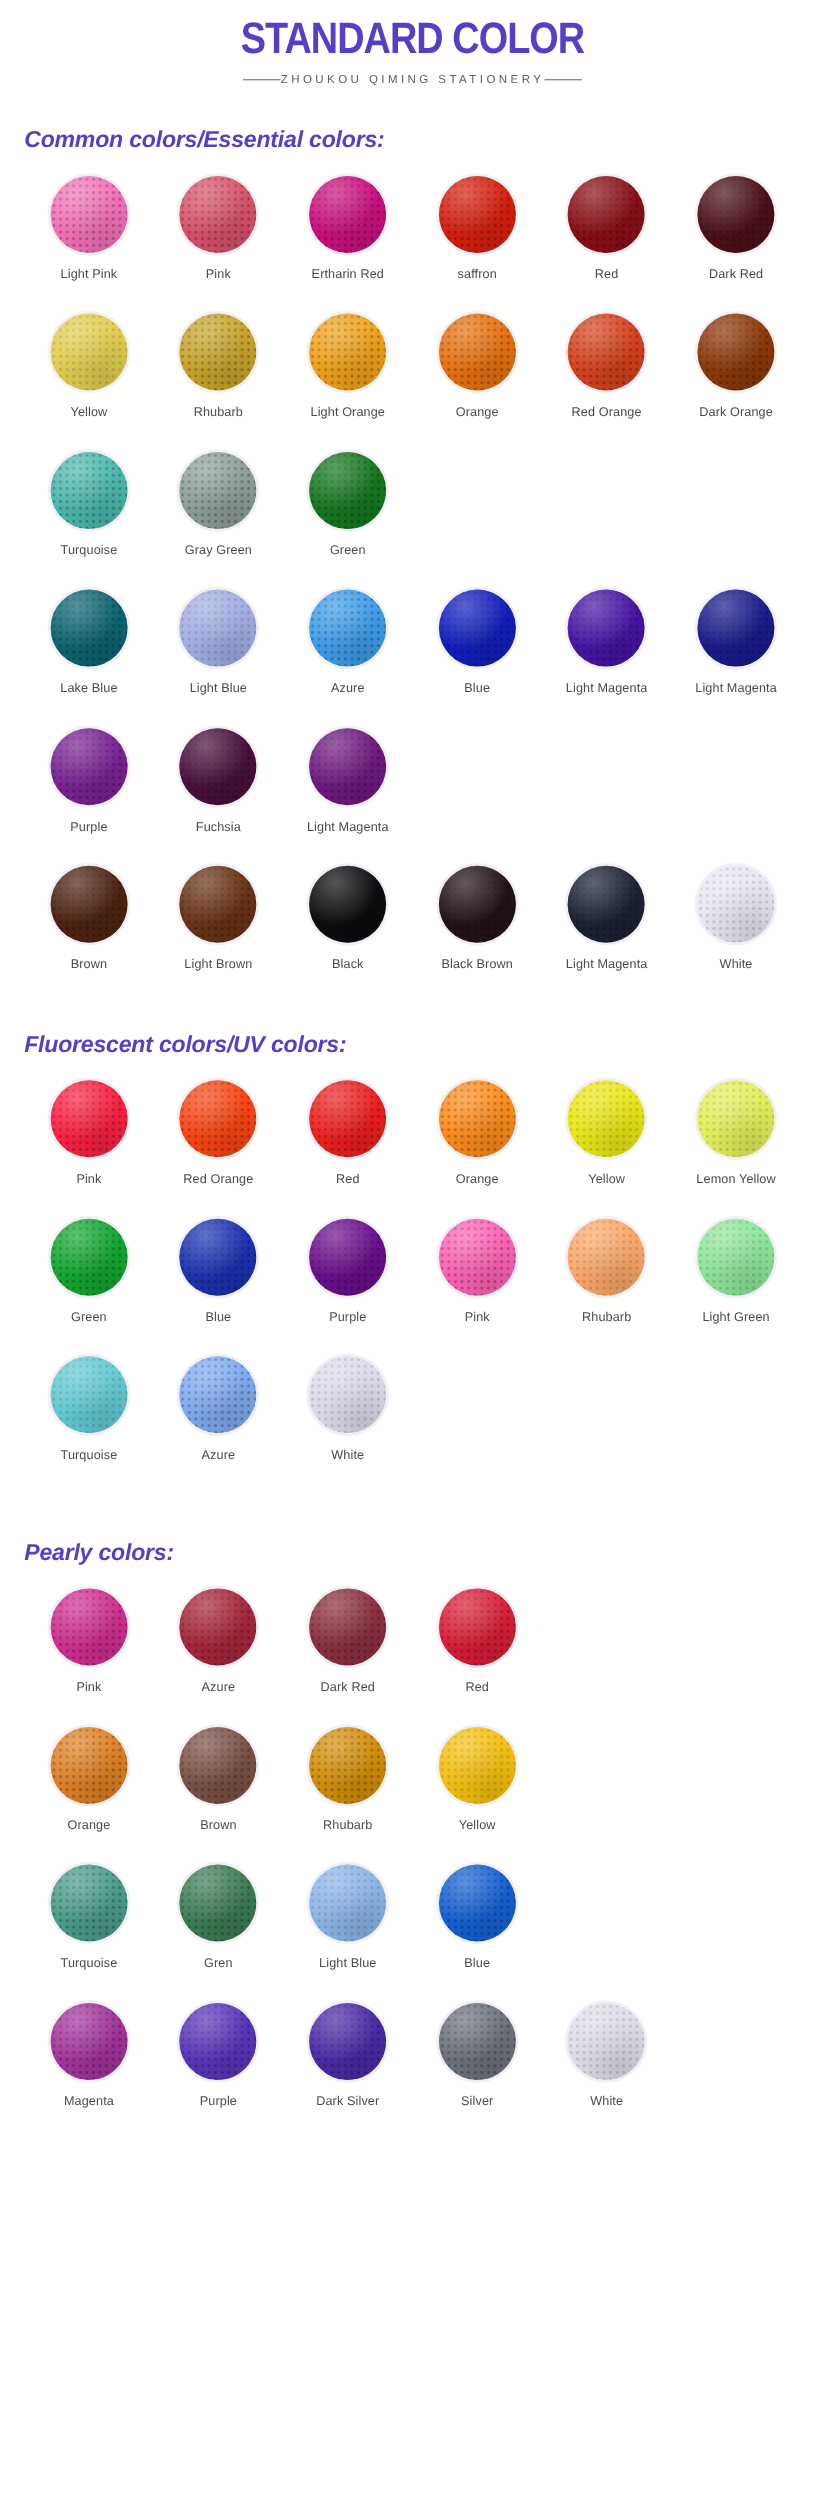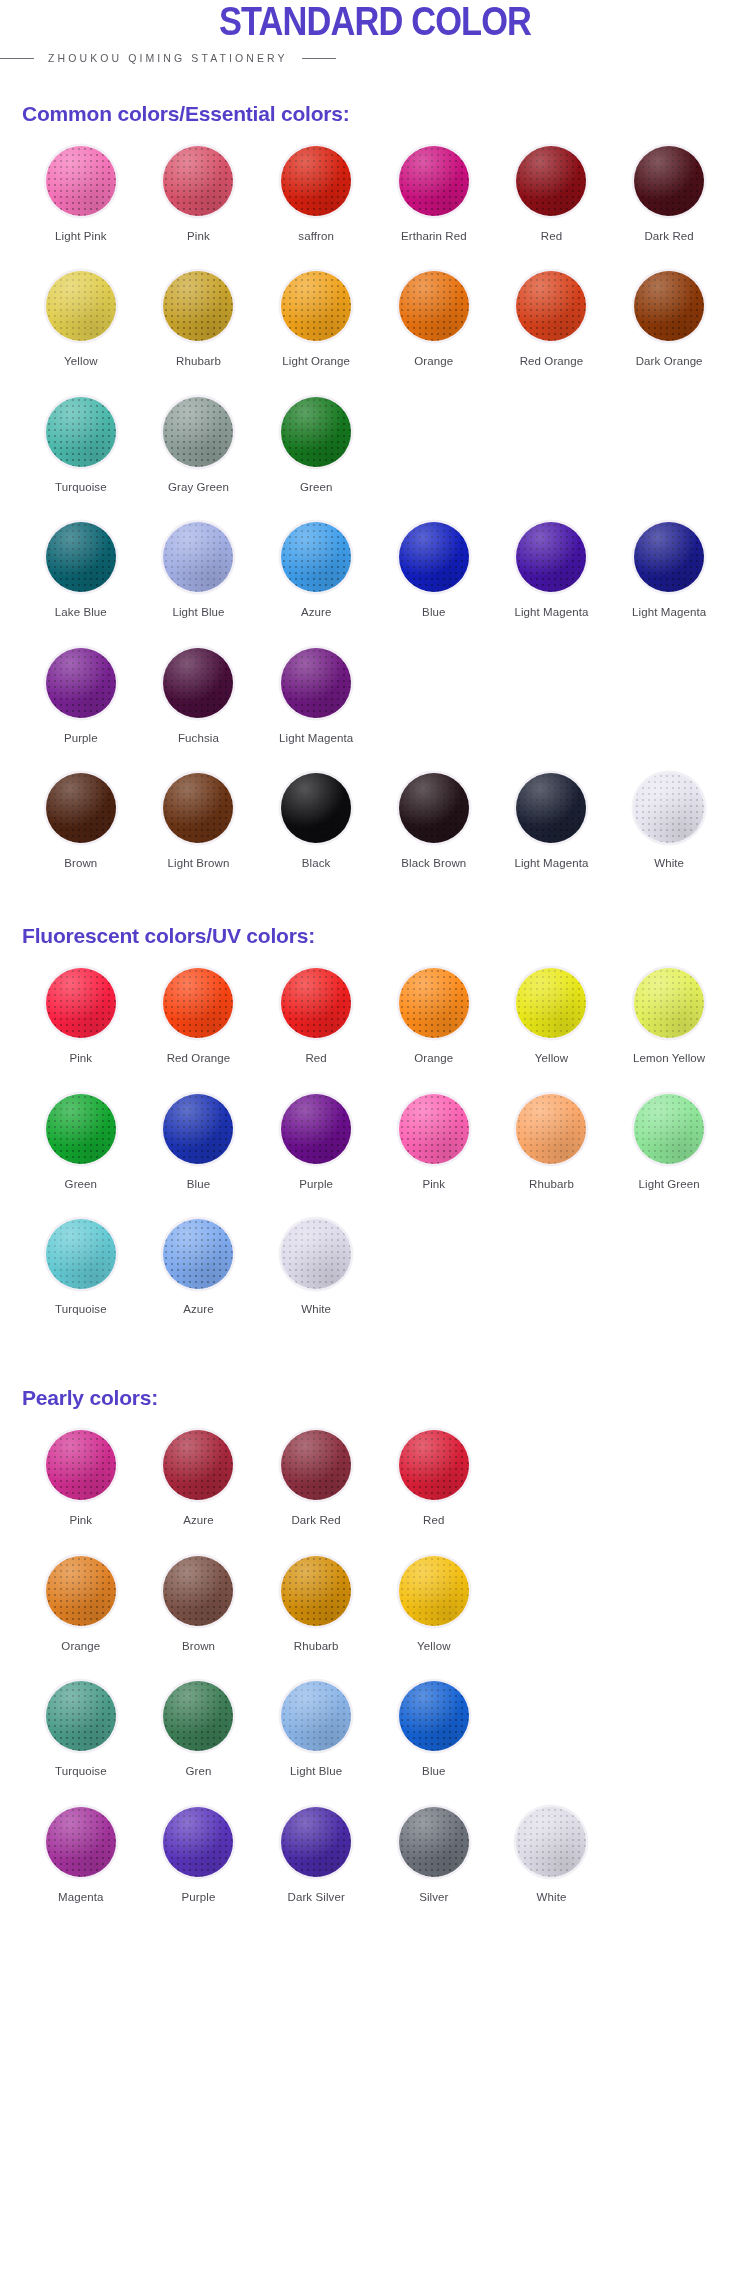--- a/index.html
+++ b/index.html
@@ -5,55 +5,56 @@
   * { box-sizing: border-box; margin: 0; padding: 0; }
   body {
     width: 750px;
     background: #ffffff;
     font-family: "Liberation Sans", sans-serif;
     -webkit-font-smoothing: antialiased;
   }
   .page { width: 750px; padding: 0; position: relative; }
 
   
-  .header { padding-top: 0; text-align: center; }
+  .header { padding-top: 14px; text-align: center; }
   .brand-title {
     font-family: "Liberation Sans", sans-serif;
     font-weight: bold;
     font-size: 40px;
     letter-spacing: -1px;
     color: #5440c8;
     line-height: 1.05;
     transform: scaleX(0.86);
     transform-origin: center;
     white-space: nowrap;
   }
   .brand-sub-wrap {
     margin-top: 10px;
     display: flex;
     align-items: center;
-    gap: 14px;
+    justify-content: center;
   }
   .rule { width: 34px; height: 1px; background: #6e6e76; display: block; }
   .brand-sub {
     font-size: 10.5px;
     letter-spacing: 3.1px;
     color: #5b5b62;
     white-space: nowrap;
     font-weight: normal;
   }
 
   
   .section { padding: 0 22px; }
   .section-heading {
     font-size: 21px;
     font-weight: bold;
     color: #5440c8;
     letter-spacing: -0.2px;
     margin-bottom: 18px;
+    font-style: italic;
   }
   .sec-common   { margin-top: 38px; }
   .sec-fluo     { margin-top: 28px; }
   .sec-pearly   { margin-top: 44px; }
 
   .grid {
     display: grid;
     grid-template-columns: repeat(6, 1fr);
     row-gap: 0px;
   }
@@ -135,29 +136,29 @@
             <div class="swatch-label">Light Pink</div>
           </div>
           <div class="cell">
             <div class="swatch-wrap">
               <div class="swatch" style="background: rgb(217, 83, 107);"></div>
             </div>
             <div class="swatch-label">Pink</div>
           </div>
           <div class="cell">
             <div class="swatch-wrap">
+              <div class="swatch" style="background: rgb(204, 16, 128);"></div>
+            </div>
+            <div class="swatch-label">Ertharin Red</div>
+          </div>
+          <div class="cell">
+            <div class="swatch-wrap">
               <div class="swatch" style="background: rgb(216, 32, 15);"></div>
             </div>
             <div class="swatch-label">saffron</div>
-          </div>
-          <div class="cell">
-            <div class="swatch-wrap">
-              <div class="swatch" style="background: rgb(204, 16, 128);"></div>
-            </div>
-            <div class="swatch-label">Ertharin Red</div>
           </div>
           <div class="cell">
             <div class="swatch-wrap">
               <div class="swatch" style="background: rgb(141, 15, 23);"></div>
             </div>
             <div class="swatch-label">Red</div>
           </div>
           <div class="cell">
             <div class="swatch-wrap">
               <div class="swatch" style="background: rgb(77, 16, 25);"></div>

